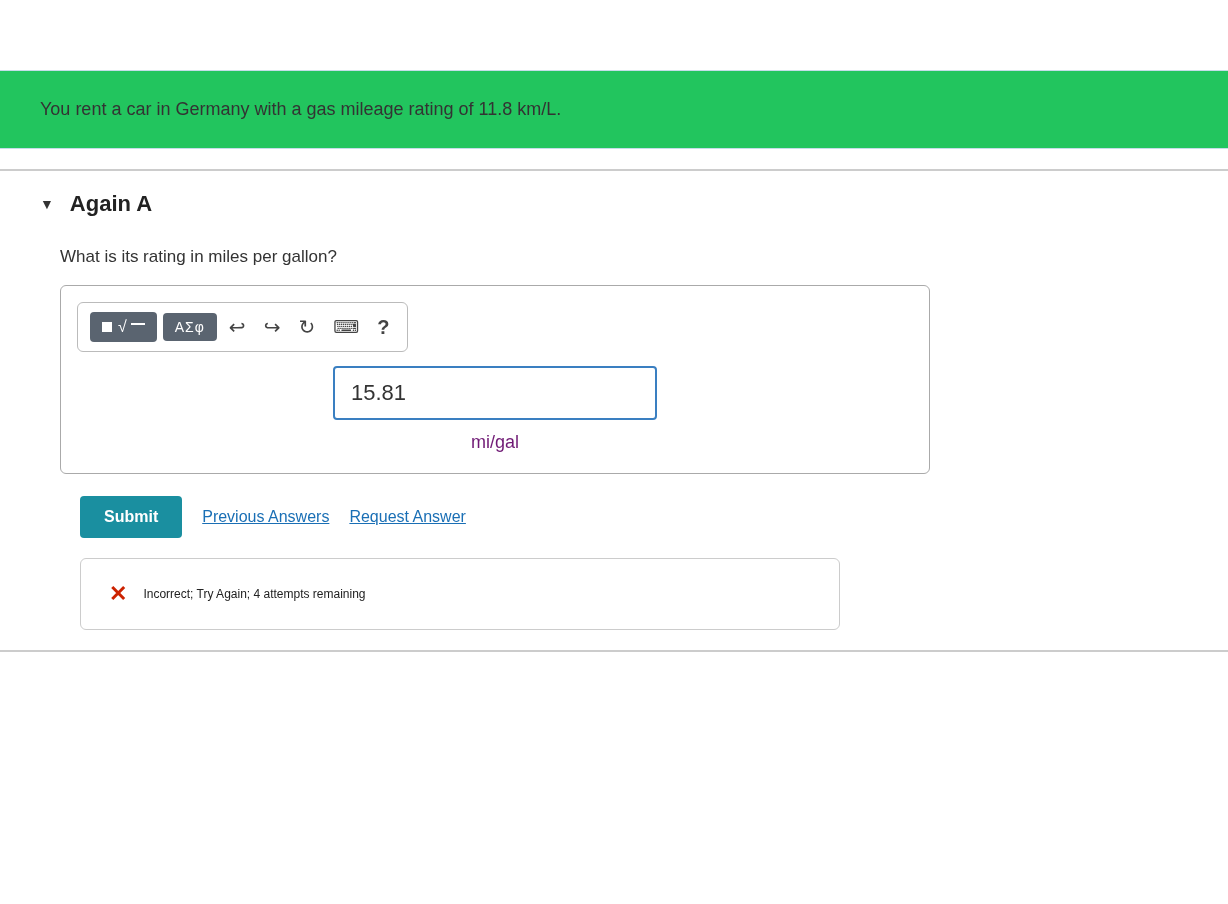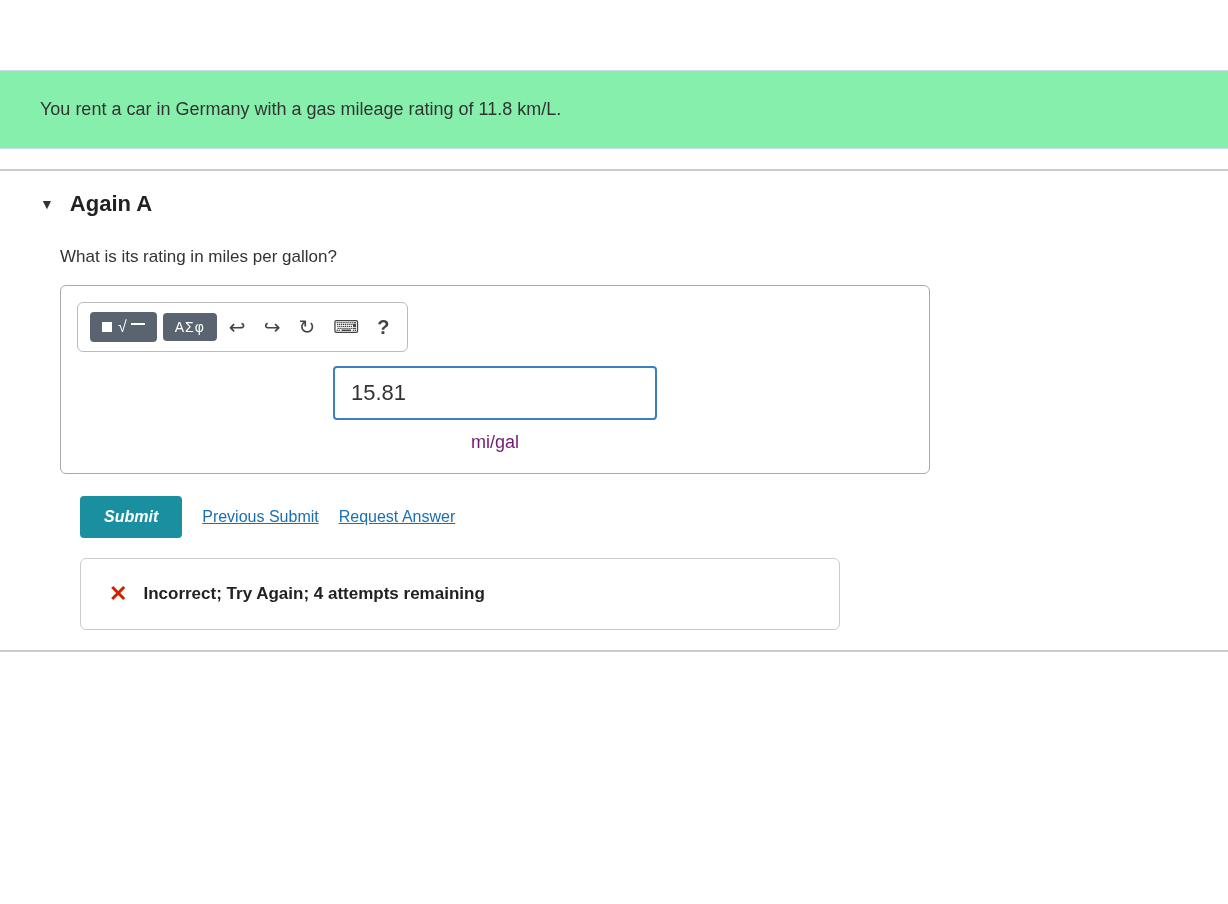--- a/index.html
+++ b/index.html
@@ -11,21 +11,21 @@
     body {
       font-family: Arial, sans-serif;
       background: #fff;
       width: 1228px;
       min-height: 904px;
       font-size: 16px;
       color: #333;
     }
 
     .problem-banner {
-      background: #86efac;
+      background: #22c55e;
       border-top: 1px solid #c5dde8;
       border-bottom: 1px solid #c5dde8;
       padding: 28px 40px;
       margin-top: 70px;
     }
 
     .problem-banner-text {
       font-size: 18px;
       color: #333;
     }
@@ -153,21 +153,20 @@
 
     .submit-btn {
       background: #1a8fa0;
       color: #fff;
       border: none;
       border-radius: 4px;
       padding: 12px 24px;
       font-size: 16px;
       font-weight: bold;
       cursor: pointer;
-      font-style: italic;
     }
 
     .link-btn {
       color: #1a6fb5;
       text-decoration: underline;
       background: none;
       border: none;
       font-size: 16px;
       cursor: pointer;
     }
@@ -186,22 +185,22 @@
     }
 
     .feedback-icon {
       color: #cc2200;
       font-size: 22px;
       font-weight: bold;
       flex-shrink: 0;
     }
 
     .feedback-text {
-      font-size: 17px;
-      font-weight: bold;
+      font-size: 12px;
+      font-weight: normal;
       color: #222;
     }
 
     .square-icon {
       display: inline-block;
       width: 12px;
       height: 12px;
       background: #fff;
       border: 1px solid #fff;
       margin-right: 2px;
@@ -263,21 +262,21 @@
 
       <div class="input-row">
         <input type="text" class="answer-input" value="15.81" style="">
         <span class="unit-label">mi/gal</span>
       </div>
 
     </div>
 
     <div class="action-row">
       <button class="submit-btn">Submit</button>
-      <button class="link-btn">Previous Submit</button>
+      <button class="link-btn">Previous Answers</button>
       <button class="link-btn">Request Answer</button>
     </div>
 
     <div class="feedback-box">
       <span class="feedback-icon">✕</span>
       <span class="feedback-text">Incorrect; Try Again; 4 attempts remaining</span>
     </div>
 
   </div>
 

